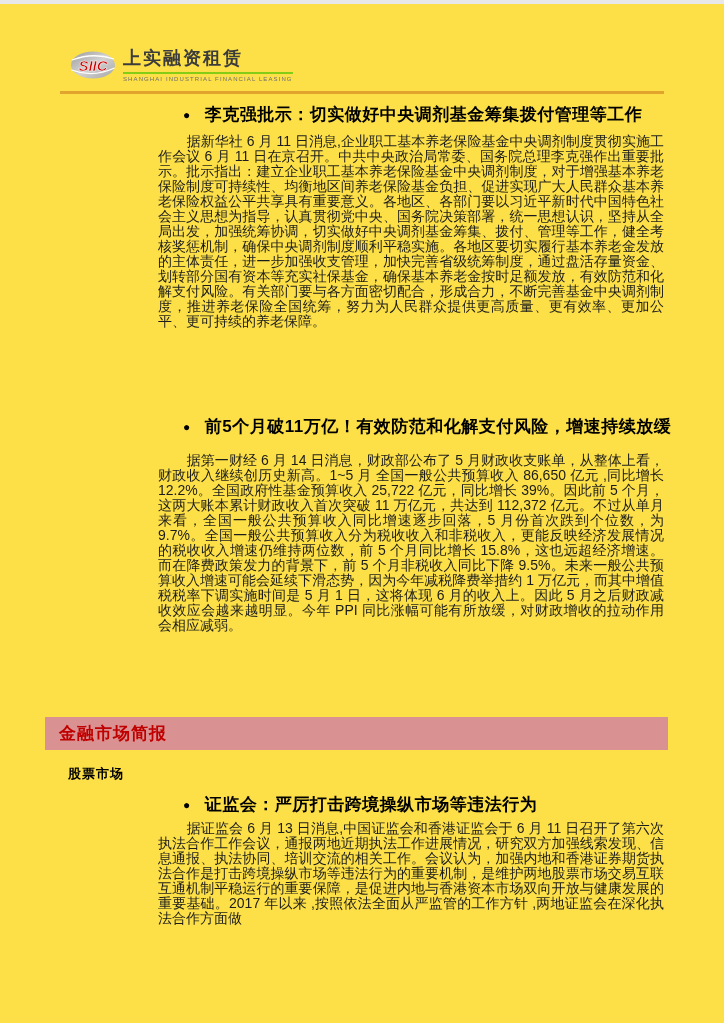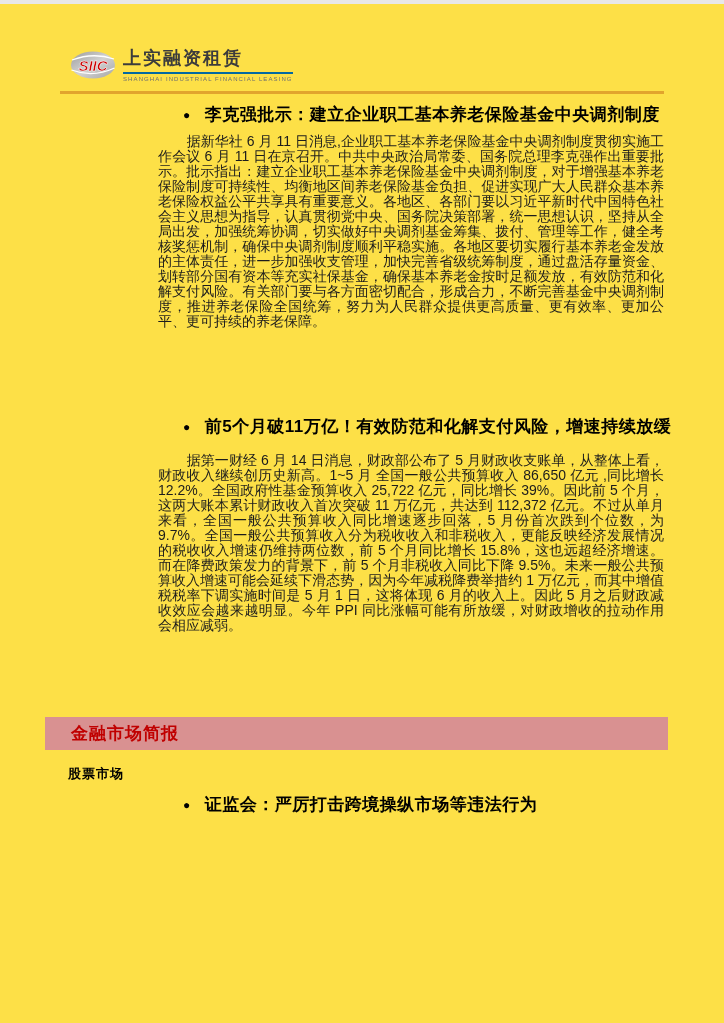--- a/index.html
+++ b/index.html
@@ -13,21 +13,21 @@
     color: #1c1c1c;
     overflow: hidden;
   }
 
   
   .logo { position: absolute; left: 70px; top: 45px; display: flex; align-items: flex-start; }
   .logo-emblem { display: block; }
   .logo-textcol { margin-left: 7px; display: flex; flex-direction: column; }
   .logo-cn {
     font-size: 18px; font-weight: 600; color: #3c3c3c; letter-spacing: 2px;
-    padding-bottom: 3px; border-bottom: 2px solid #0369a1; line-height: 1.1; font-family: Liberation Serif, serif;
+    padding-bottom: 3px; border-bottom: 2px solid #84cc16; line-height: 1.1; font-family: Liberation Serif, serif;
   }
   .logo-en {
     margin-top: 2px; font-size: 6px; color: #6e6e6e; letter-spacing: 1.1px; white-space: nowrap;
   }
   .gold-rule {
     position: absolute; left: 60px; top: 87px; width: 604px; height: 3px;
     background: #E1A42D;
   }
 
   
@@ -48,21 +48,21 @@
     text-indent: 2.05em; color: #1c1c1c; margin: 0;
   }
   .p1 { top: 130px; }
   .p2 { top: 449px; }
   .p3 { top: 817px; }
 
   
   .section-banner {
     position: absolute; left: 45px; top: 713px; width: 623px; height: 33px;
     background: #D99191; display: flex; align-items: center;
-    padding-left: 26px; box-sizing: border-box;
+    padding-left: 14px; box-sizing: border-box;
   }
   .section-banner-title {
     color: #C00000; font-weight: bold; font-size: 17px; letter-spacing: 1px;
   }
 
   .subsection-title {
     position: absolute; left: 68px; top: 761px;
     font-size: 13px; font-weight: bold; color: #000; letter-spacing: 1px;
   }
 
@@ -94,35 +94,36 @@
     <div class="logo-textcol">
       <span class="logo-cn">上实融资租赁</span>
       <span class="logo-en">SHANGHAI INDUSTRIAL FINANCIAL LEASING</span>
     </div>
   </div>
 
   <div class="gold-rule"></div>
 
   <div class="art-heading h1">
     <span class="bullet">●</span>
-    <span>李克强批示：建立企业职工基本养老保险基金中央调剂制度</span>
+    <span>李克强批示：切实做好中央调剂基金筹集拨付管理等工作</span>
   </div>
   <p class="para p1">据新华社 6 月 11 日消息,企业职工基本养老保险基金中央调剂制度贯彻实施工作会议 6 月 11 日在京召开。中共中央政治局常委、国务院总理李克强作出重要批示。批示指出：建立企业职工基本养老保险基金中央调剂制度，对于增强基本养老保险制度可持续性、均衡地区间养老保险基金负担、促进实现广大人民群众基本养老保险权益公平共享具有重要意义。各地区、各部门要以习近平新时代中国特色社会主义思想为指导，认真贯彻党中央、国务院决策部署，统一思想认识，坚持从全局出发，加强统筹协调，切实做好中央调剂基金筹集、拨付、管理等工作，健全考核奖惩机制，确保中央调剂制度顺利平稳实施。各地区要切实履行基本养老金发放的主体责任，进一步加强收支管理，加快完善省级统筹制度，通过盘活存量资金、划转部分国有资本等充实社保基金，确保基本养老金按时足额发放，有效防范和化解支付风险。有关部门要与各方面密切配合，形成合力，不断完善基金中央调剂制度，推进养老保险全国统筹，努力为人民群众提供更高质量、更有效率、更加公平、更可持续的养老保障。</p>
 
   <div class="art-heading h2">
     <span class="bullet">●</span>
     <span>前5个月破11万亿！有效防范和化解支付风险，增速持续放缓</span>
   </div>
   <p class="para p2">据第一财经 6 月 14 日消息，财政部公布了 5 月财政收支账单，从整体上看，财政收入继续创历史新高。1~5 月 全国一般公共预算收入 86,650 亿元 ,同比增长 12.2%。全国政府性基金预算收入 25,722 亿元，同比增长 39%。因此前 5 个月，这两大账本累计财政收入首次突破 11 万亿元，共达到 112,372 亿元。不过从单月来看，全国一般公共预算收入同比增速逐步回落，5 月份首次跌到个位数，为 9.7%。全国一般公共预算收入分为税收收入和非税收入，更能反映经济发展情况的税收收入增速仍维持两位数，前 5 个月同比增长 15.8%，这也远超经济增速。而在降费政策发力的背景下，前 5 个月非税收入同比下降 9.5%。未来一般公共预算收入增速可能会延续下滑态势，因为今年减税降费举措约 1 万亿元，而其中增值税税率下调实施时间是 5 月 1 日，这将体现 6 月的收入上。因此 5 月之后财政减收效应会越来越明显。今年 PPI 同比涨幅可能有所放缓，对财政增收的拉动作用会相应减弱。</p>
 
   <div class="section-banner">
     <span class="section-banner-title">金融市场简报</span>
   </div>
 
   <div class="subsection-title">股票市场</div>
 
   <div class="art-heading h3">
     <span class="bullet">●</span>
     <span>证监会：严厉打击跨境操纵市场等违法行为</span>
   </div>
+  <p class="para p3">据证监会 6 月 13 日消息,中国证监会和香港证监会于 6 月 11 日召开了第六次执法合作工作会议，通报两地近期执法工作进展情况，研究双方加强线索发现、信息通报、执法协同、培训交流的相关工作。会议认为，加强内地和香港证券期货执法合作是打击跨境操纵市场等违法行为的重要机制，是维护两地股票市场交易互联互通机制平稳运行的重要保障，是促进内地与香港资本市场双向开放与健康发展的重要基础。2017 年以来 ,按照依法全面从严监管的工作方针 ,两地证监会在深化执法合作方面做</p>
 
 
 </div>
 
 </body></html>

